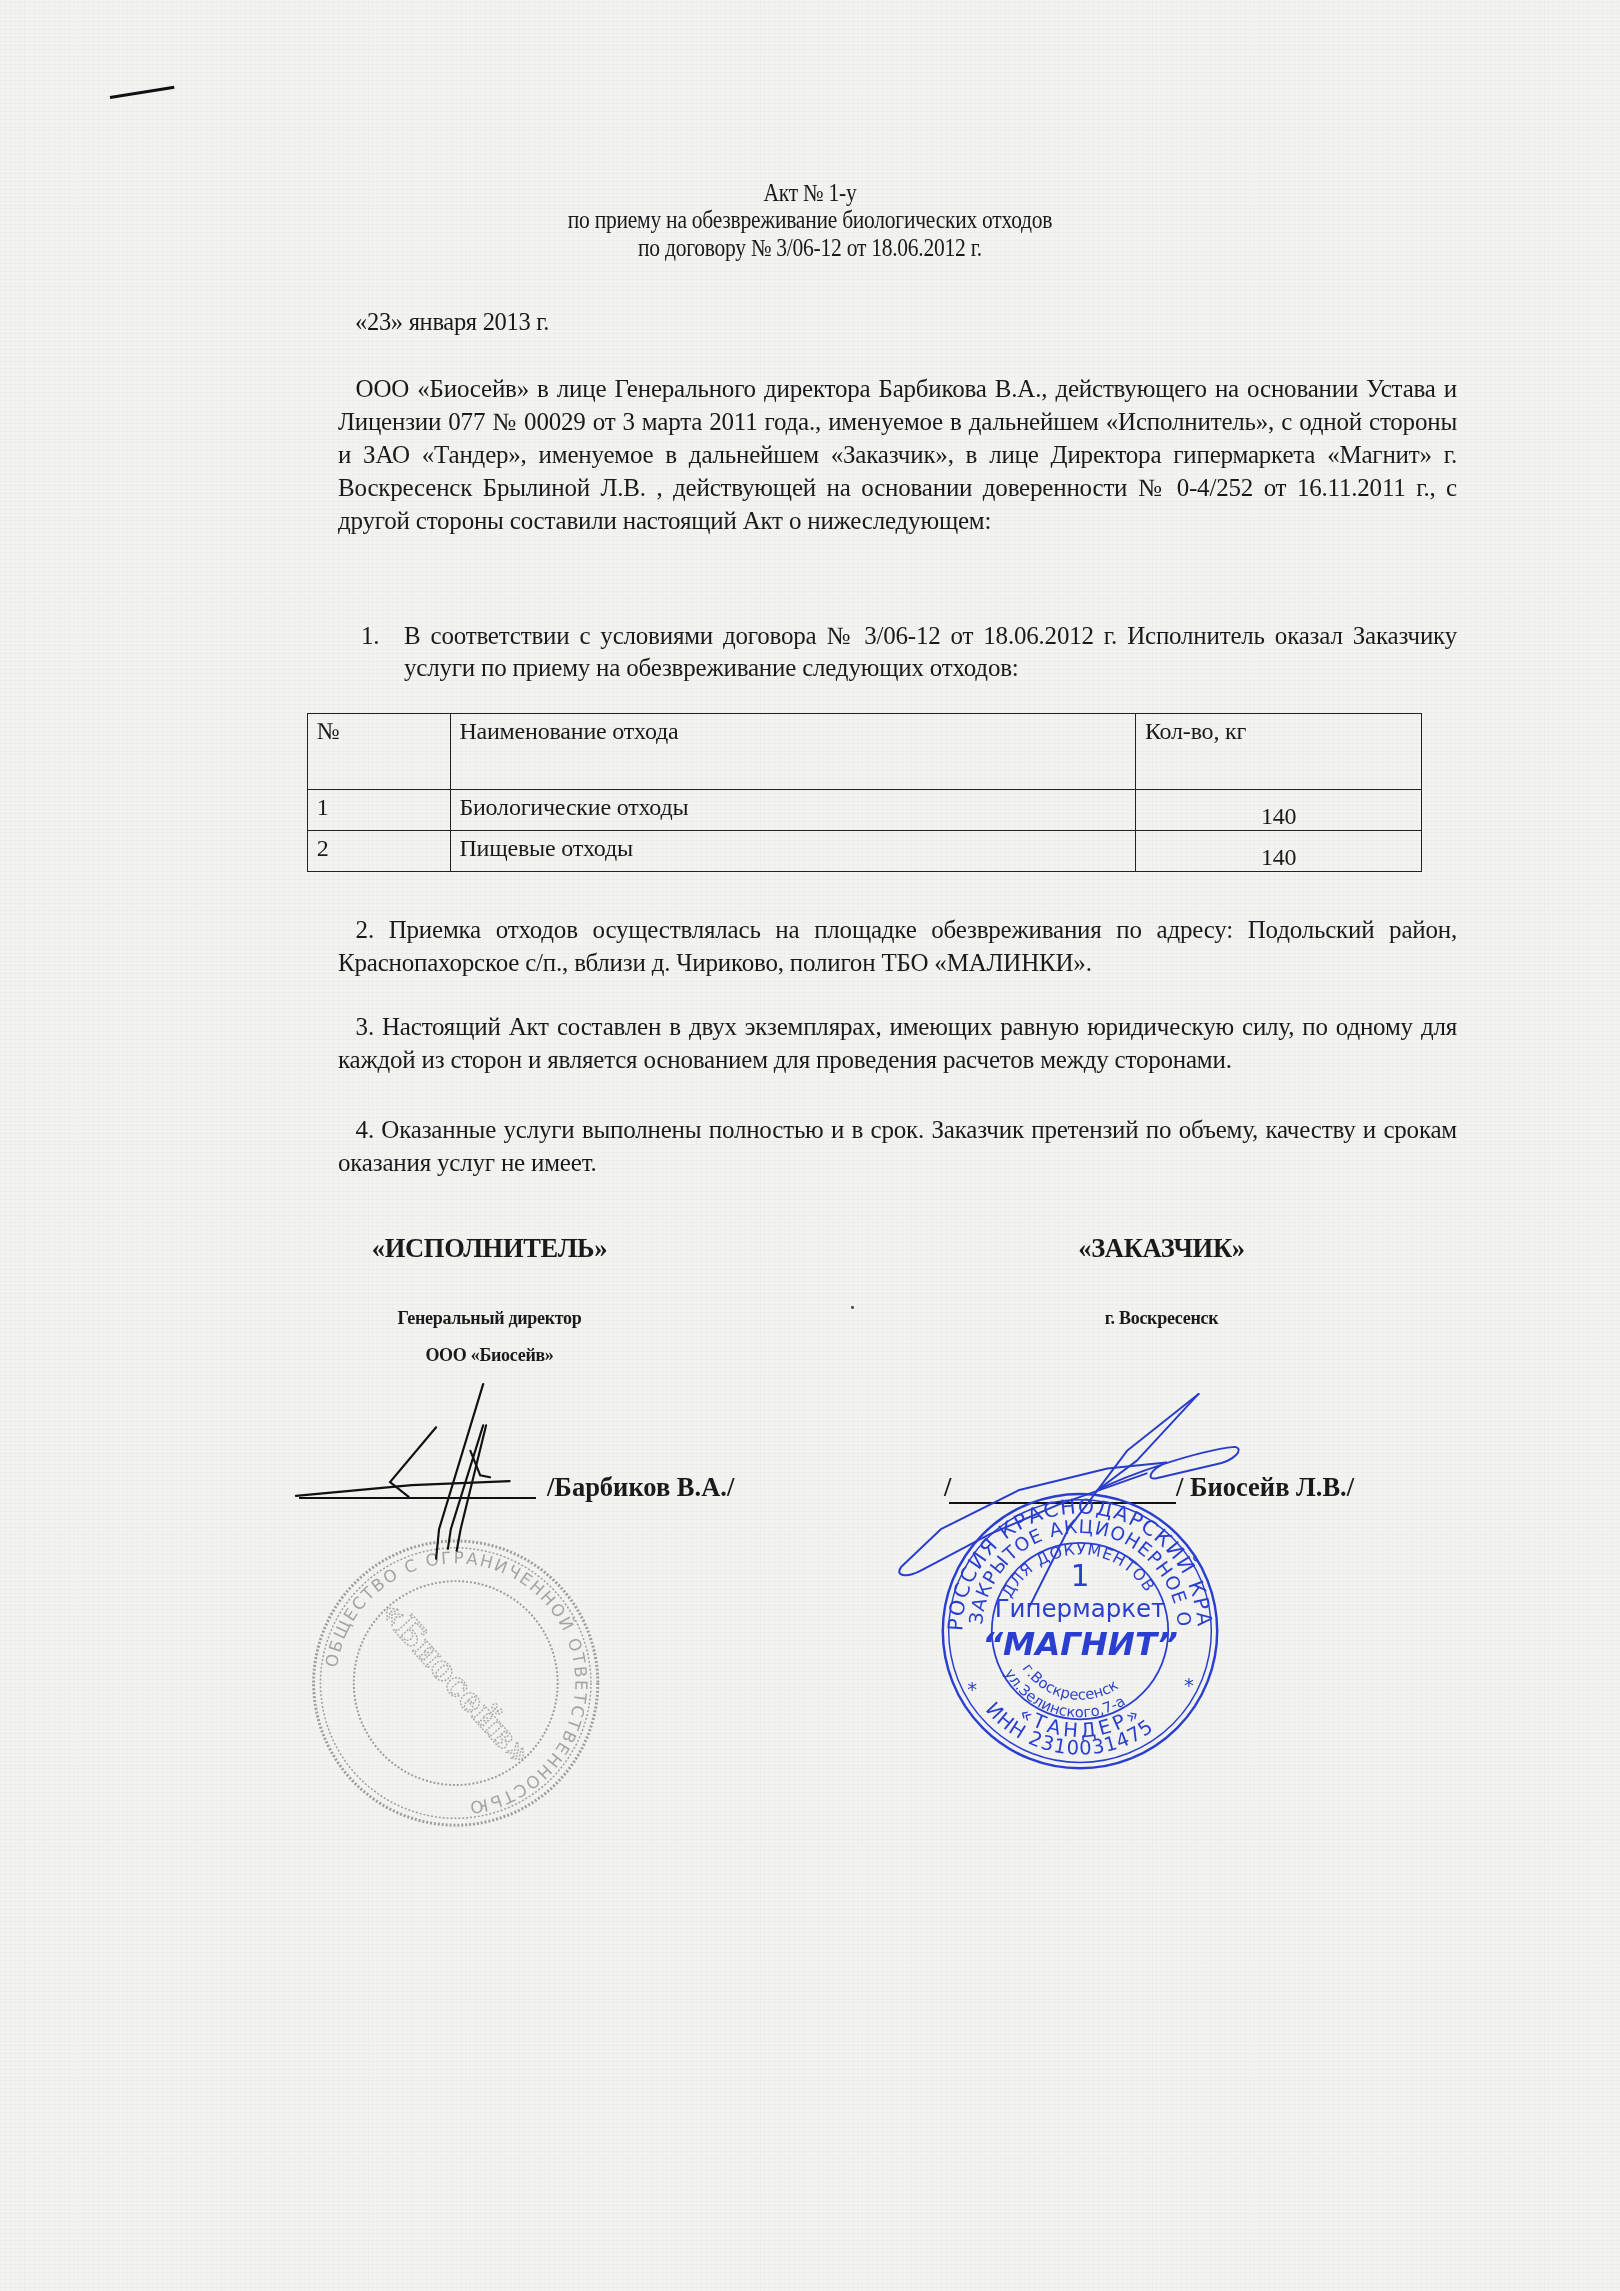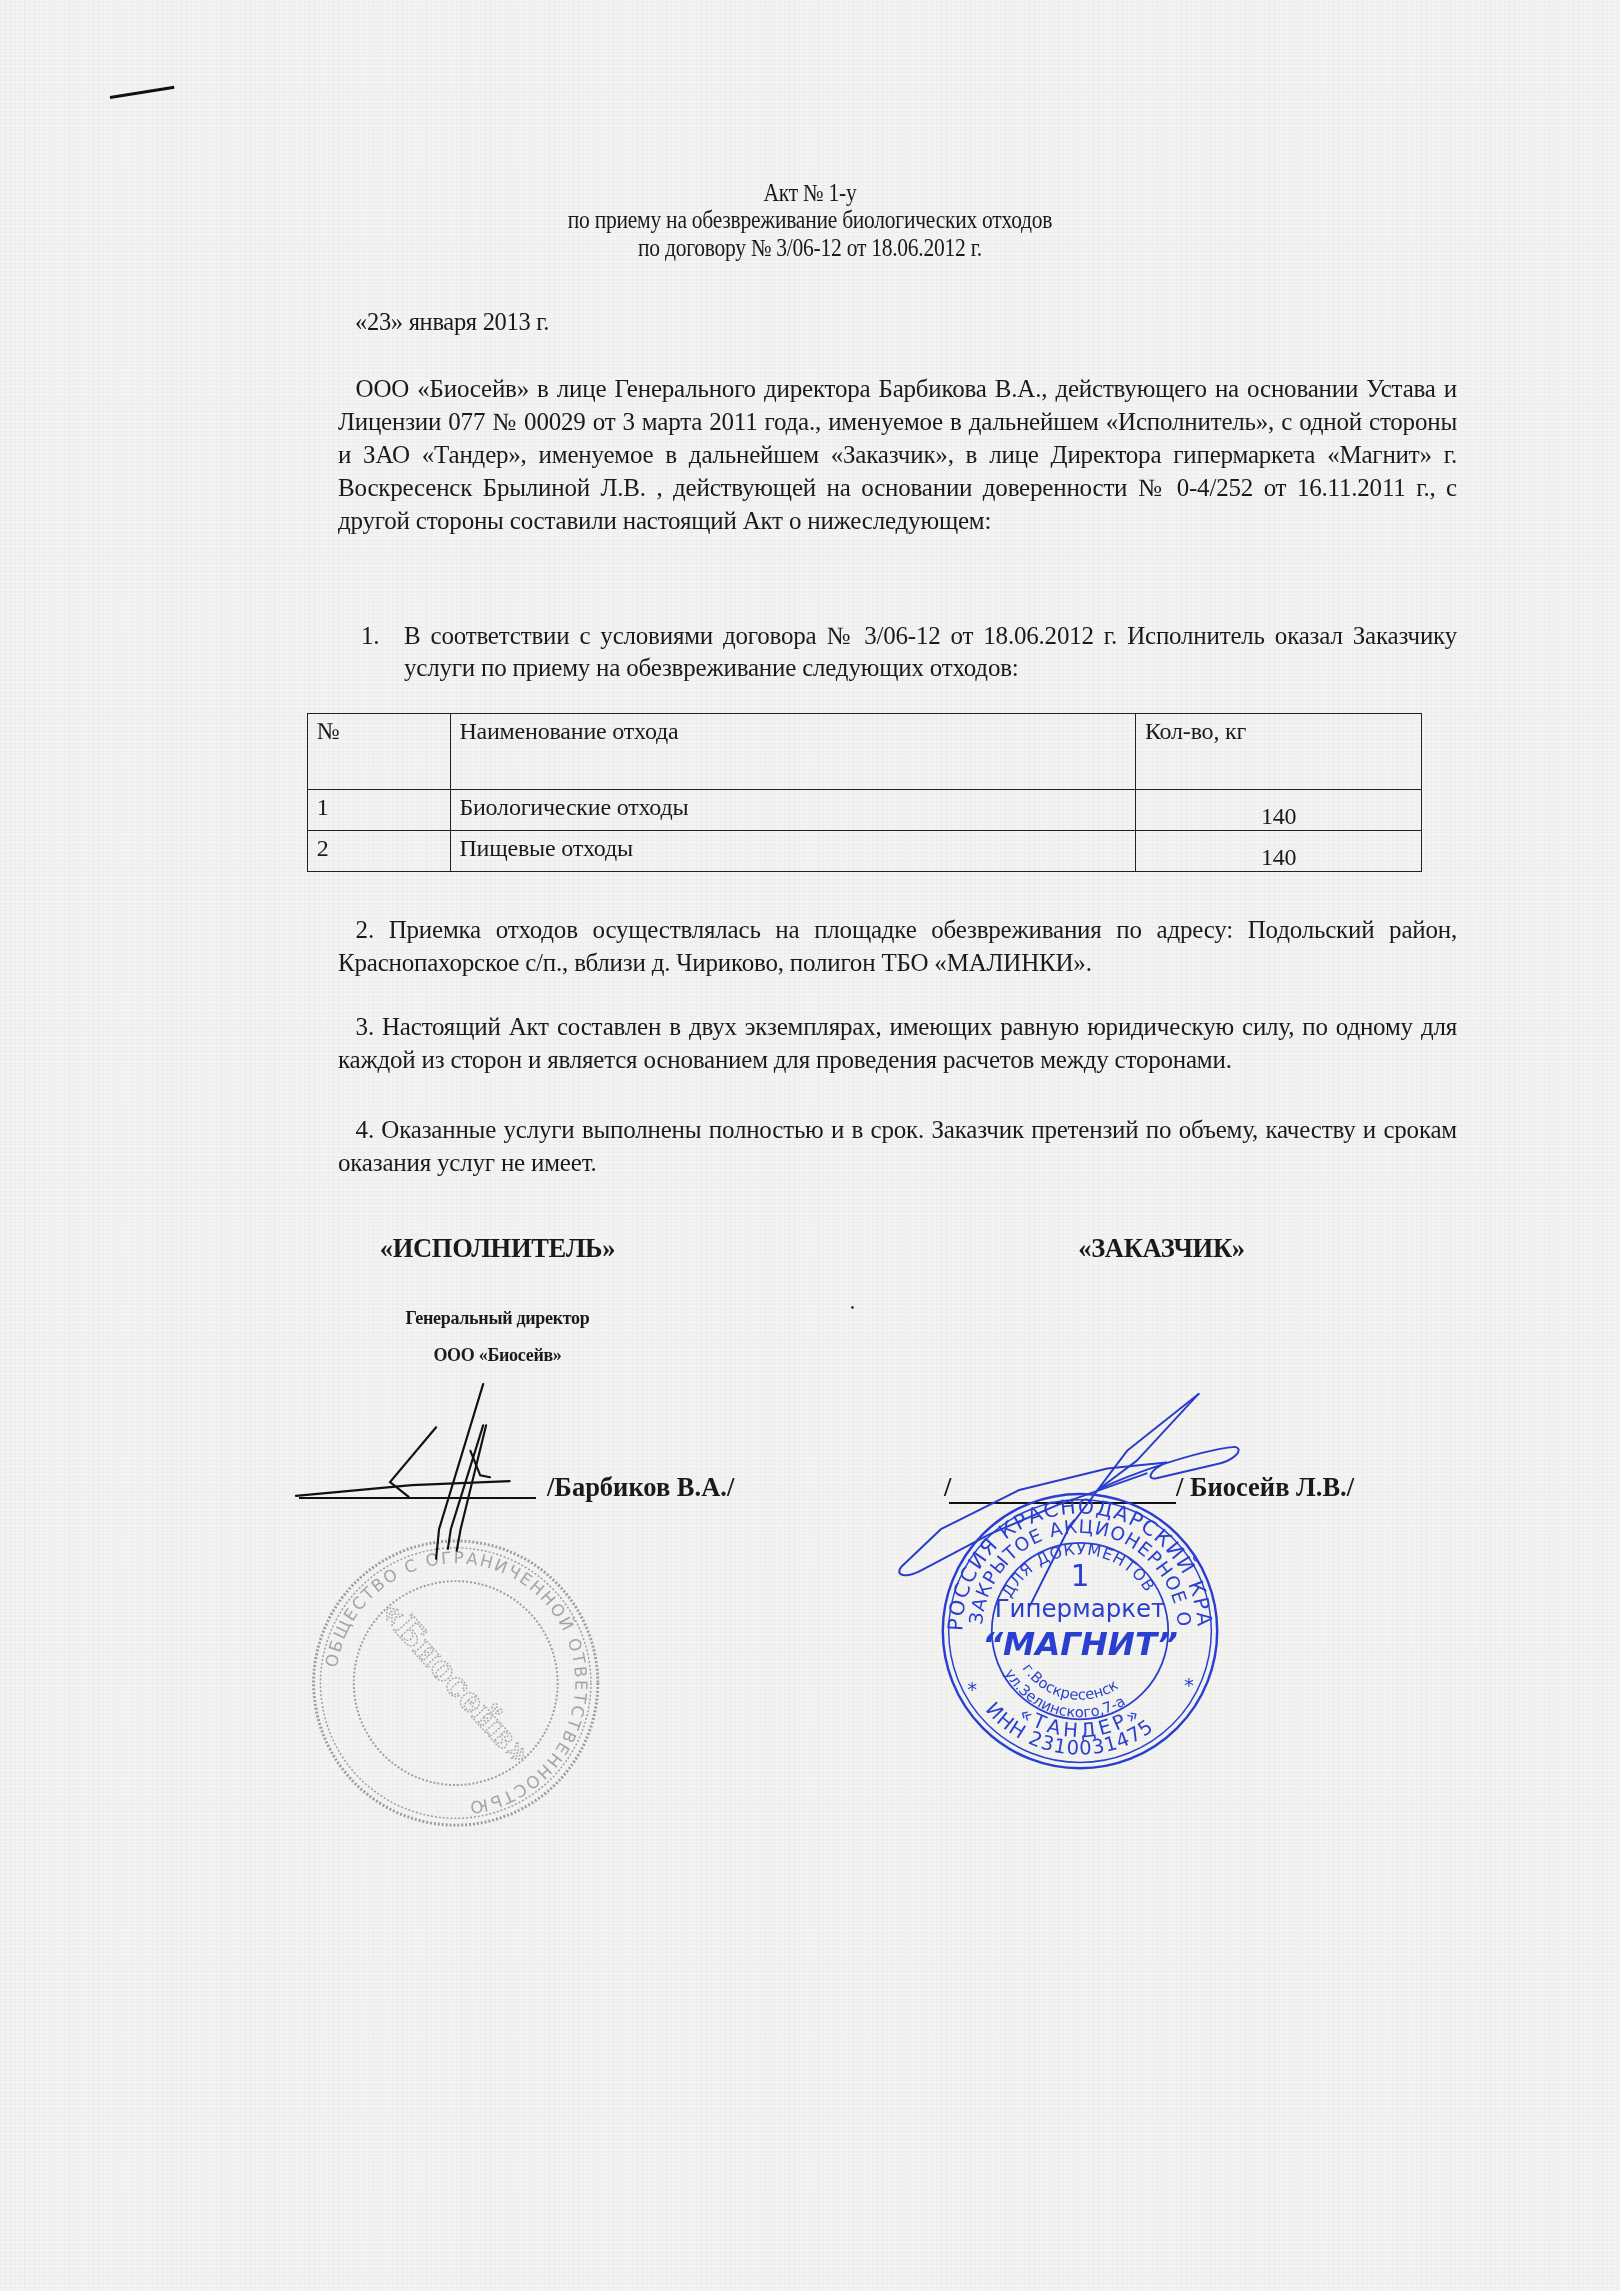--- a/index.html
+++ b/index.html
@@ -47,21 +47,21 @@
   table.waste td { height: 36px; }
   table.waste td.qty { text-align: center; vertical-align: bottom; padding-bottom: 0; }
   .col-num { width: 124px; }
   .col-name { width: 667px; }
 
   .p2 { top: 913px; }
   .p3 { top: 1010px; }
   .p4 { top: 1113px; }
 
   .sig-head { top: 1233px; font-size: 26.5px; font-weight: bold; letter-spacing: -0.3px; text-align: center; }
-  .sig-left-col { left: 331px; width: 333px; }
+  .sig-left-col { left: 323px; width: 333px; }
   .sig-right-col { left: 882px; width: 559px; }
   .sig-role { font-size: 18px; font-weight: bold; line-height: 37px; text-align: center; letter-spacing: -0.3px; }
   .sig-role.left { top: 1300px; }
   .sig-role.right { top: 1300px; }
 
   .sig-line-left { left: 299px; top: 1497px; width: 237px; height: 2px; background: #111; }
   .sig-name-left { left: 547px; top: 1472px; font-size: 26.5px; font-weight: bold; }
   .slash-right { left: 944px; top: 1472px; font-size: 26.5px; font-weight: bold; }
   .sig-line-right { left: 949px; top: 1502px; width: 227px; height: 2px; background: #111; }
   .sig-name-right { left: 1176px; top: 1472px; font-size: 26.5px; font-weight: bold; }
@@ -124,20 +124,21 @@
 </div>
 
 <div class="abs sig-head sig-left-col">«ИСПОЛНИТЕЛЬ»</div>
 <div class="abs sig-head sig-right-col">«ЗАКАЗЧИК»</div>
 
 <div class="abs sig-role left sig-left-col">
   <div>Генеральный директор</div>
   <div>ООО «Биосейв»</div>
 </div>
 <div class="abs sig-role right sig-right-col">
+  <div>г. Воскресенск</div>
 </div>
 
 <div class="abs stray-dot"></div>
 
 <div class="abs sig-line-left"></div>
 <div class="abs sig-name-left">/Барбиков В.А./</div>
 
 <div class="abs slash-right">/</div>
 <div class="abs sig-line-right"></div>
 <div class="abs sig-name-right">/ Биосейв Л.В./</div>

